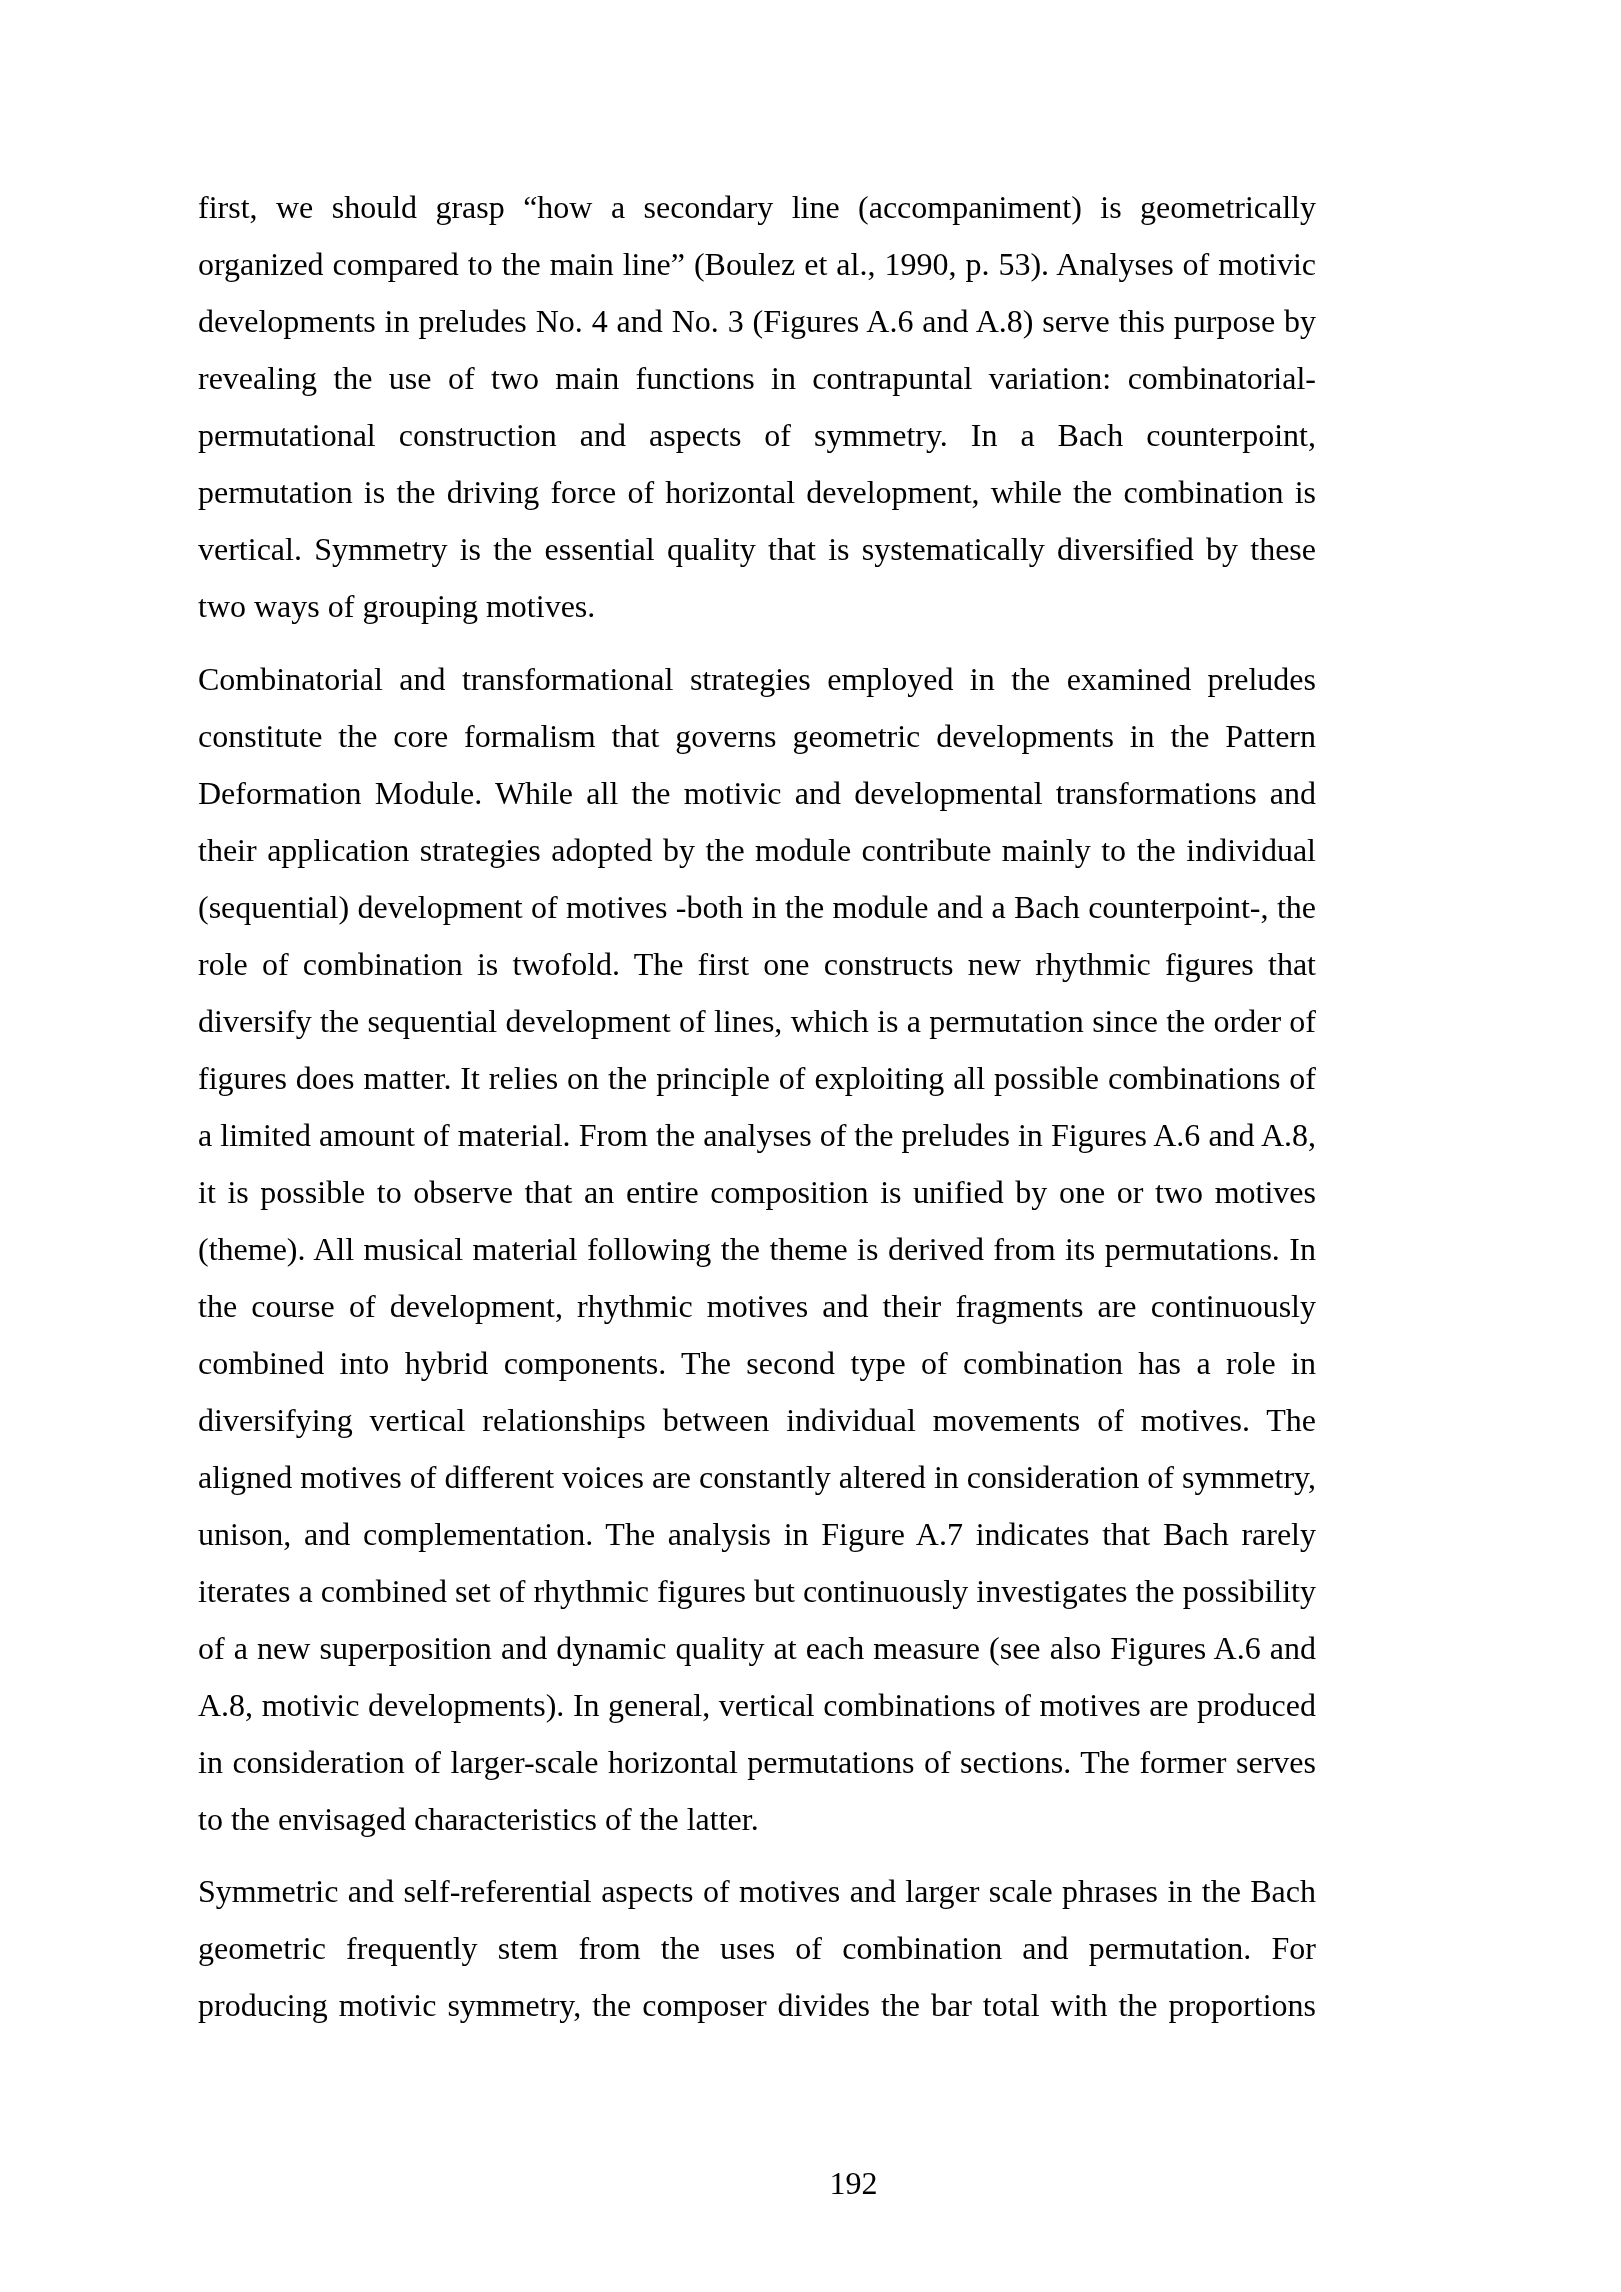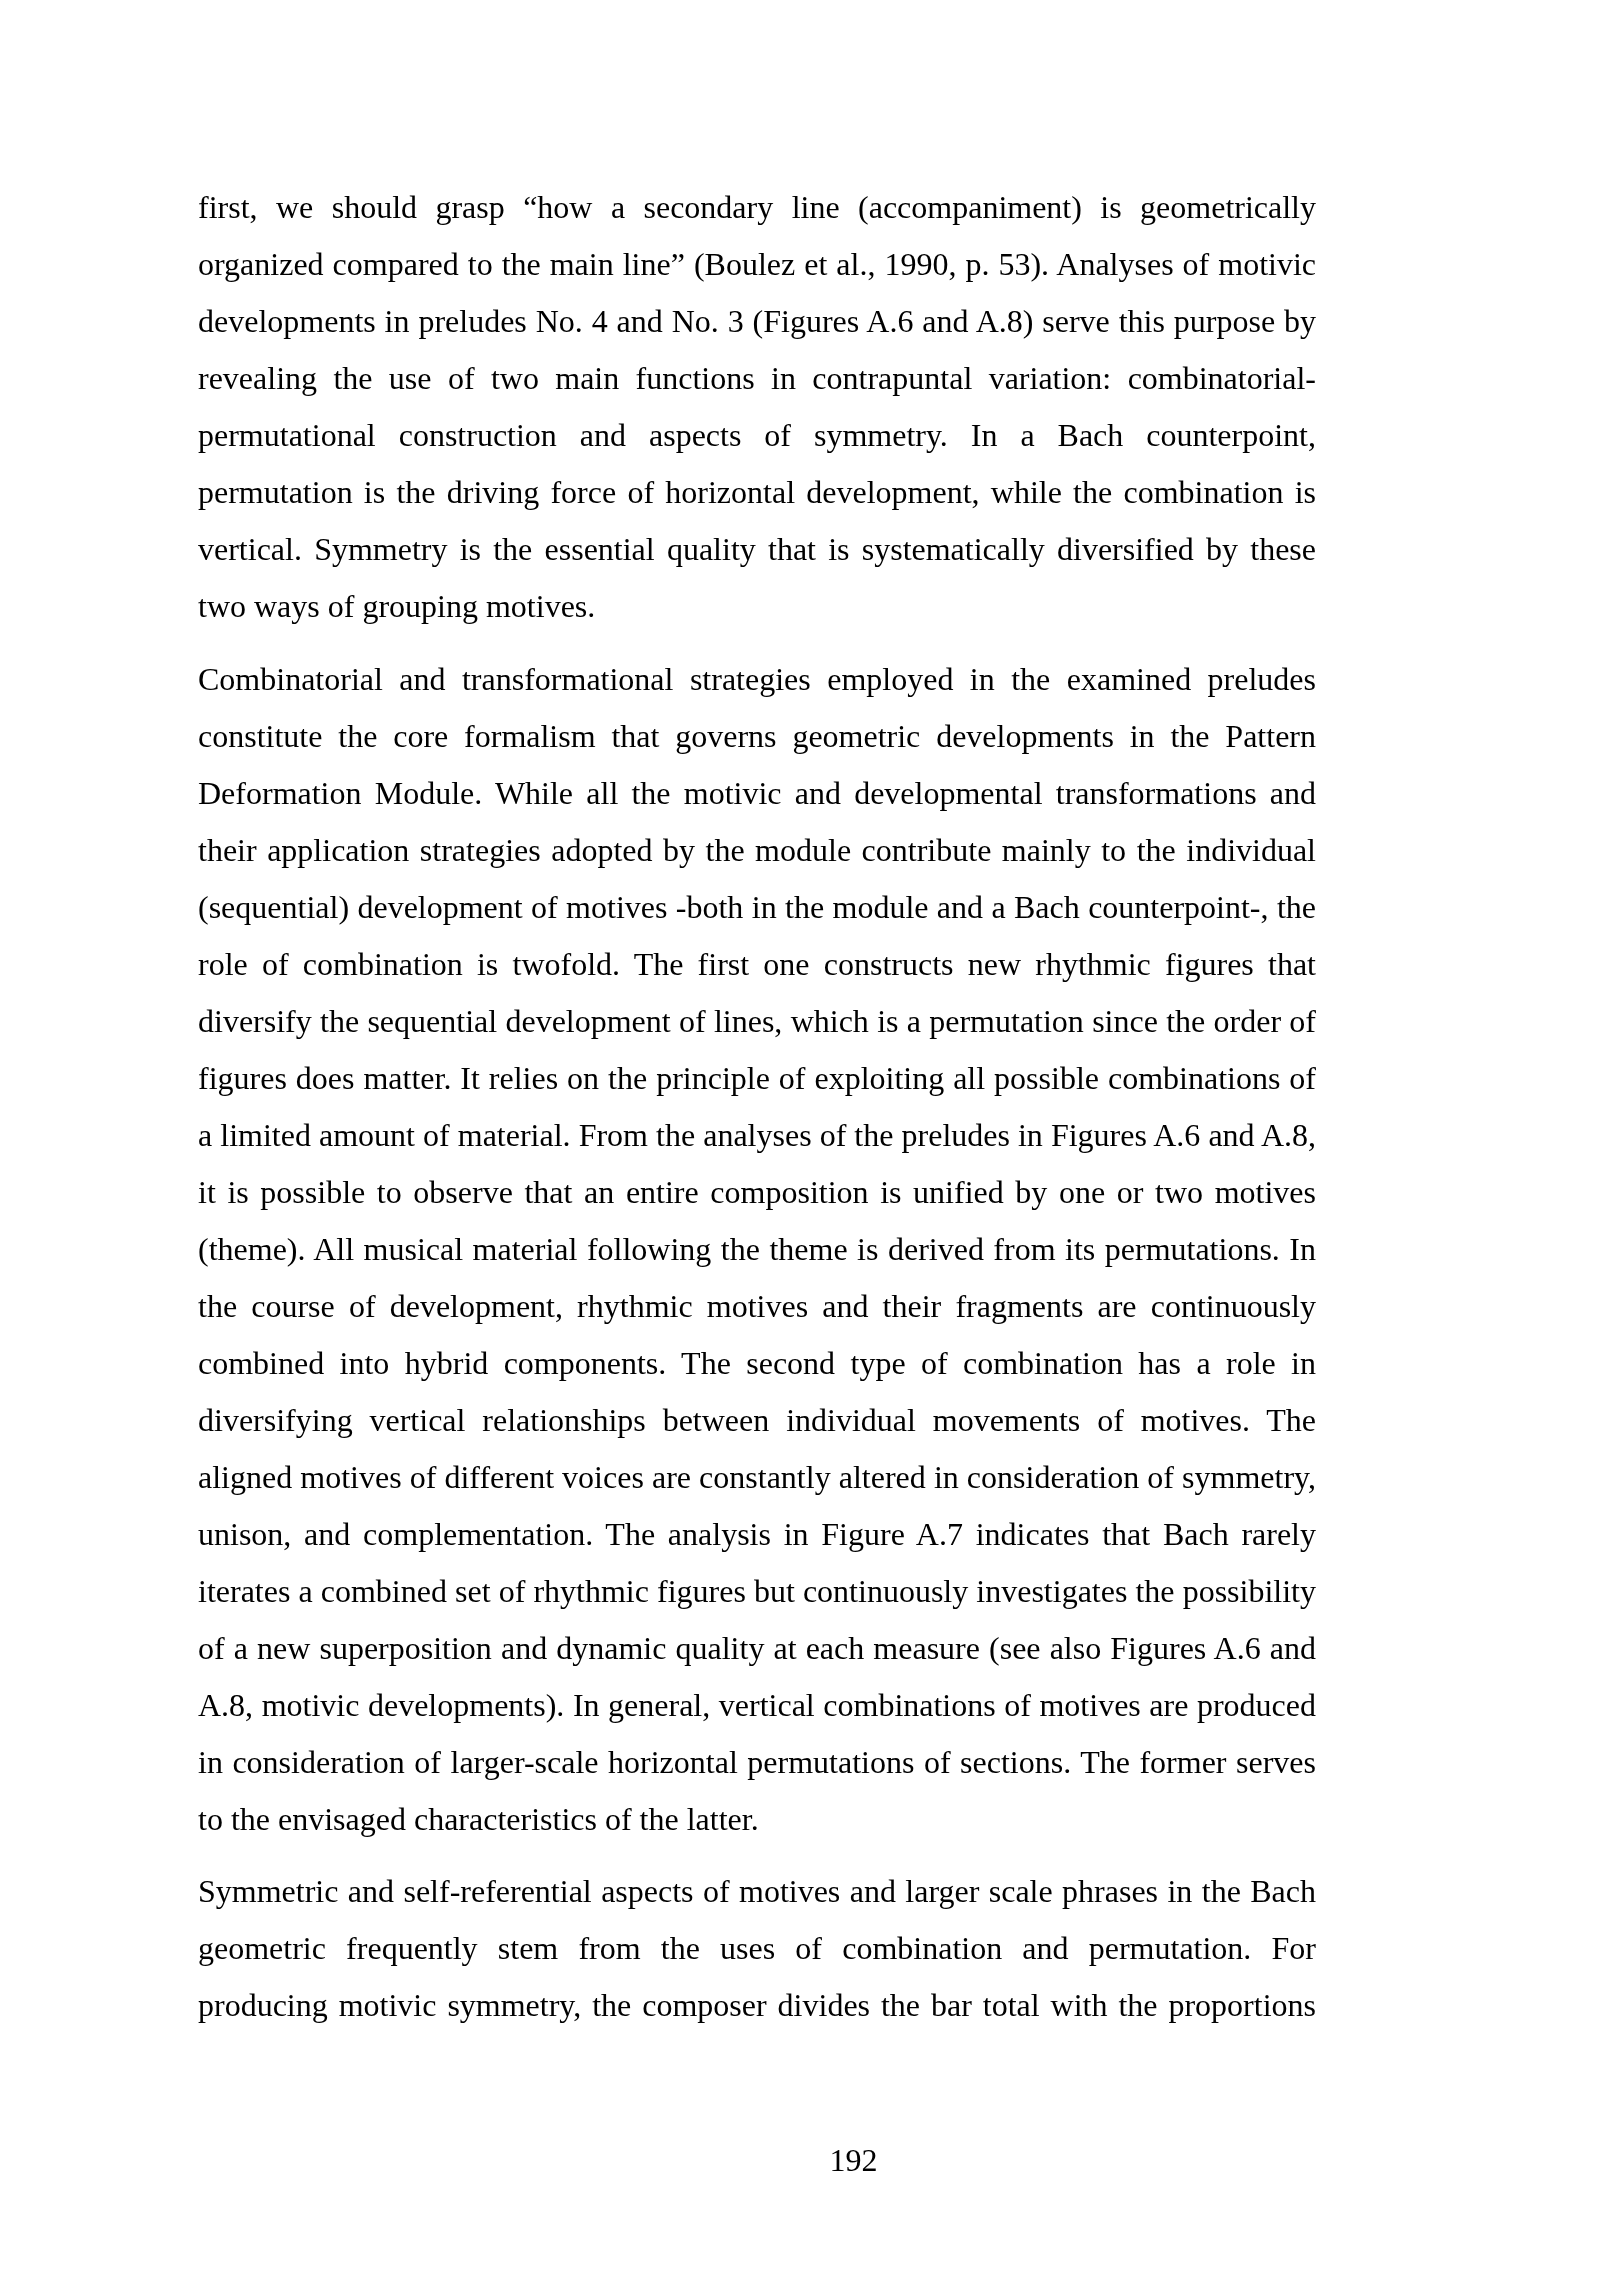--- a/index.html
+++ b/index.html
@@ -43,20 +43,21 @@
       width: 1504px;
       top: 2143px;
       text-align: center;
       font-size: 32px;
       line-height: 35px;
       padding-left: 0;
     }
     .page-number span {
       display: inline-block;
       margin-left: 193px;
+      margin-top: 23px;
     }
   </style>
 </head>
 <body>
 
 <div class="page">
   <div class="body-text">
     <p class="para">first, we should grasp “how a secondary line (accompaniment) is geometrically organized compared to the main line” (Boulez et al., 1990, p. 53). Analyses of motivic developments in preludes No. 4 and No. 3 (Figures A.6 and A.8) serve this purpose by revealing the use of two main functions in contrapuntal variation: combinatorial-permutational construction and aspects of symmetry. In a Bach counterpoint, permutation is the driving force of horizontal development, while the combination is vertical. Symmetry is the essential quality that is systematically diversified by these two ways of grouping motives.</p>
     <p class="para">Combinatorial and transformational strategies employed in the examined preludes constitute the core formalism that governs geometric developments in the Pattern Deformation Module. While all the motivic and developmental transformations and their application strategies adopted by the module contribute mainly to the individual (sequential) development of motives -both in the module and a Bach counterpoint-, the role of combination is twofold. The first one constructs new rhythmic figures that diversify the sequential development of lines, which is a permutation since the order of figures does matter. It relies on the principle of exploiting all possible combinations of a limited amount of material. From the analyses of the preludes in Figures A.6 and A.8, it is possible to observe that an entire composition is unified by one or two motives (theme). All musical material following the theme is derived from its permutations. In the course of development, rhythmic motives and their fragments are continuously combined into hybrid components. The second type of combination has a role in diversifying vertical relationships between individual movements of motives. The aligned motives of different voices are constantly altered in consideration of symmetry, unison, and complementation. The analysis in Figure A.7 indicates that Bach rarely iterates a combined set of rhythmic figures but continuously investigates the possibility of a new superposition and dynamic quality at each measure (see also Figures A.6 and A.8, motivic developments). In general, vertical combinations of motives are produced in consideration of larger-scale horizontal permutations of sections. The former serves to the envisaged characteristics of the latter.</p>
     <p class="para" style="text-align-last: justify;">Symmetric and self-referential aspects of motives and larger scale phrases in the Bach geometric frequently stem from the uses of combination and permutation. For producing motivic symmetry, the composer divides the bar total with the proportions</p>

